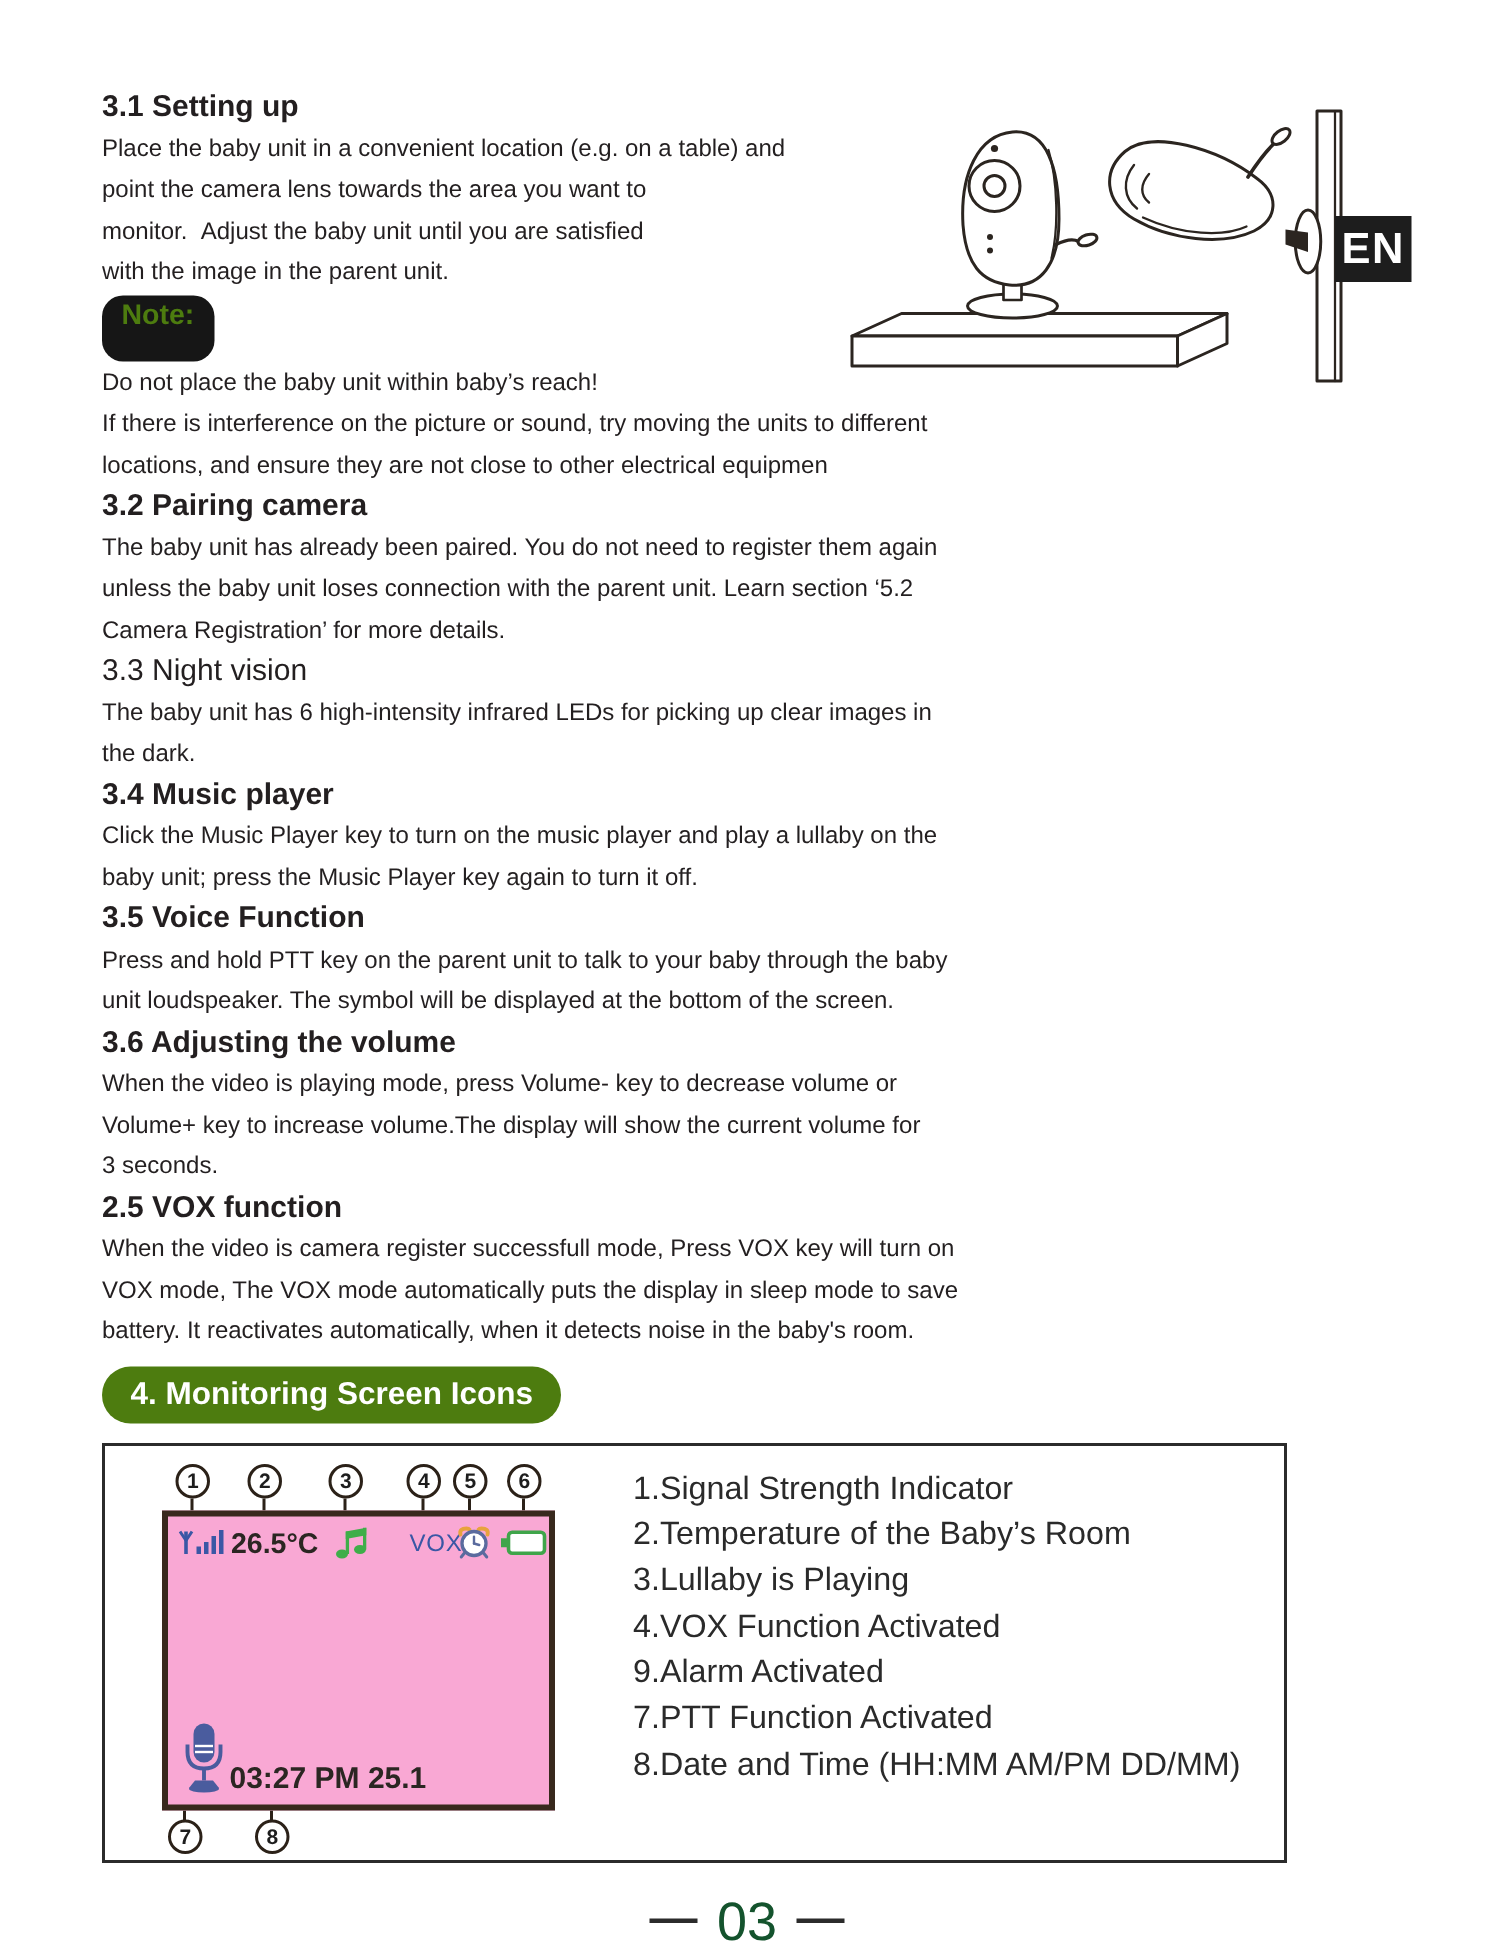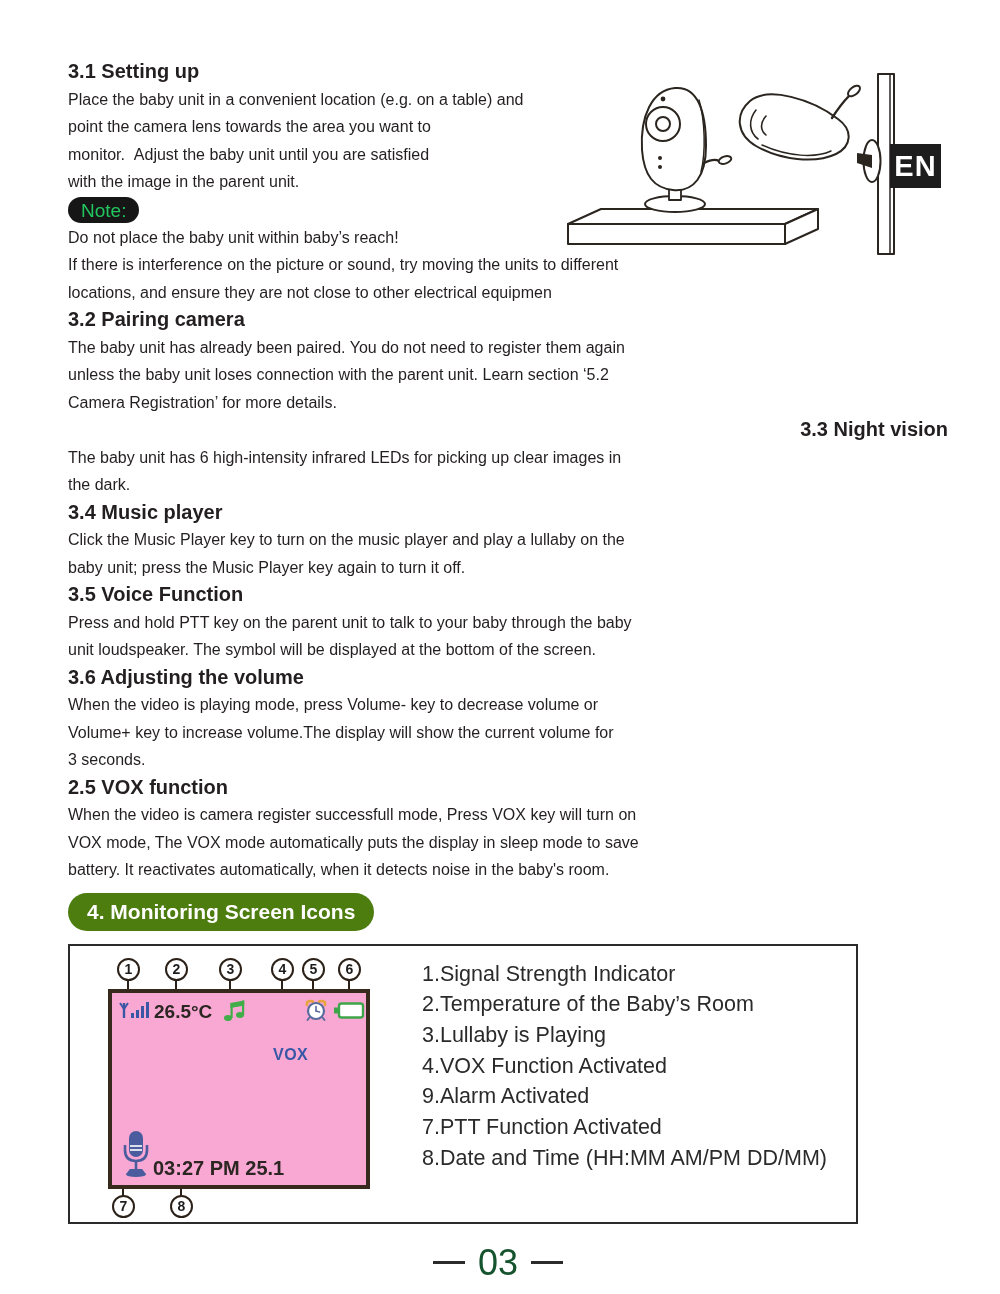--- a/index.html
+++ b/index.html
@@ -3,25 +3,25 @@
 <meta charset="utf-8">
 <style>
   * { margin:0; padding:0; box-sizing:border-box; }
   body { background:#ffffff; font-family:"Liberation Sans", sans-serif; }
   .page {
     position:relative; width:1000px; height:1294px; background:#ffffff;
     color:#231f20; overflow:hidden;
   }
   .content { position:absolute; left:68px; top:58px; width:880px; }
   .h { font-weight:bold; font-size:20px; line-height:27.5px; white-space:pre-line; }
-  .h.plain { font-weight:bold;text-align:right; }
+  .h.plain { font-weight:normal; }
   .p { font-size:16px; line-height:27.5px; white-space:pre-line; }
   .pill {
-    display:inline-block; background:#161616; color:#22c55e; font-weight:normal;
-    font-size:19px; line-height:25px; padding:1px 13px 0 13px; border-radius:14px;
+    display:inline-block; background:#161616; color:#4d7c0f; font-weight:bold;
+    font-size:19px; line-height:25px; padding:1px 13px 18px 13px; border-radius:14px;
     margin:1px 0;
   }
   .big-pill {
     display:inline-block; background:#4d7c0f; color:#ffffff; font-weight:bold;
     font-size:21px; line-height:27px; padding:5px 19px 6px 19px; border-radius:20px;
     margin-top:9px;
   }
   .en-badge {
     position:absolute; left:890px; top:144px; width:51px; height:44px;
     background:#1d1d1d; color:#ffffff; font-weight:bold; font-size:29px;
@@ -38,21 +38,21 @@
     position:absolute; left:38px; top:43px; width:262px; height:200px;
     border:4px solid #38291d; background:#f9a8d4;
   }
   .callout {
     position:absolute; width:23px; height:23px; border:2.5px solid #2b2118;
     border-radius:50%; background:#fff; display:flex; align-items:center;
     justify-content:center; font-weight:bold; font-size:14px; color:#1d1d1d;
   }
   .stem { position:absolute; width:2px; background:#2b2118; }
   .temp { position:absolute; left:42px; top:8px; font-weight:bold; font-size:19px; color:#2b2622; }
-  .voxlbl { position:absolute; left:161px; top:10px; font-weight:bold; font-size:16px; color:#3a57a5; letter-spacing:0.5px;margin-top:43px; }
+  .voxlbl { position:absolute; left:161px; top:10px; font-weight:normal; font-size:16px; color:#3a57a5; letter-spacing:0.5px; }
   .datetime { position:absolute; left:41px; top:164px; font-weight:bold; font-size:20px; color:#2b2622; }
   .legend { position:absolute; left:352px; top:13px; }
   .legend div { font-size:21.5px; line-height:30.7px; color:#2a2a2a; }
 
   .footer { display:flex; align-items:center; justify-content:center; margin-top:16px; margin-left:-20px; }
   .footer .dash { width:32px; height:3px; background:#2b2b2b; margin:0 13px; }
   .footer .num { font-size:36px; color:#14532d; line-height:46px; }
 </style>
 </head>
 <body>

